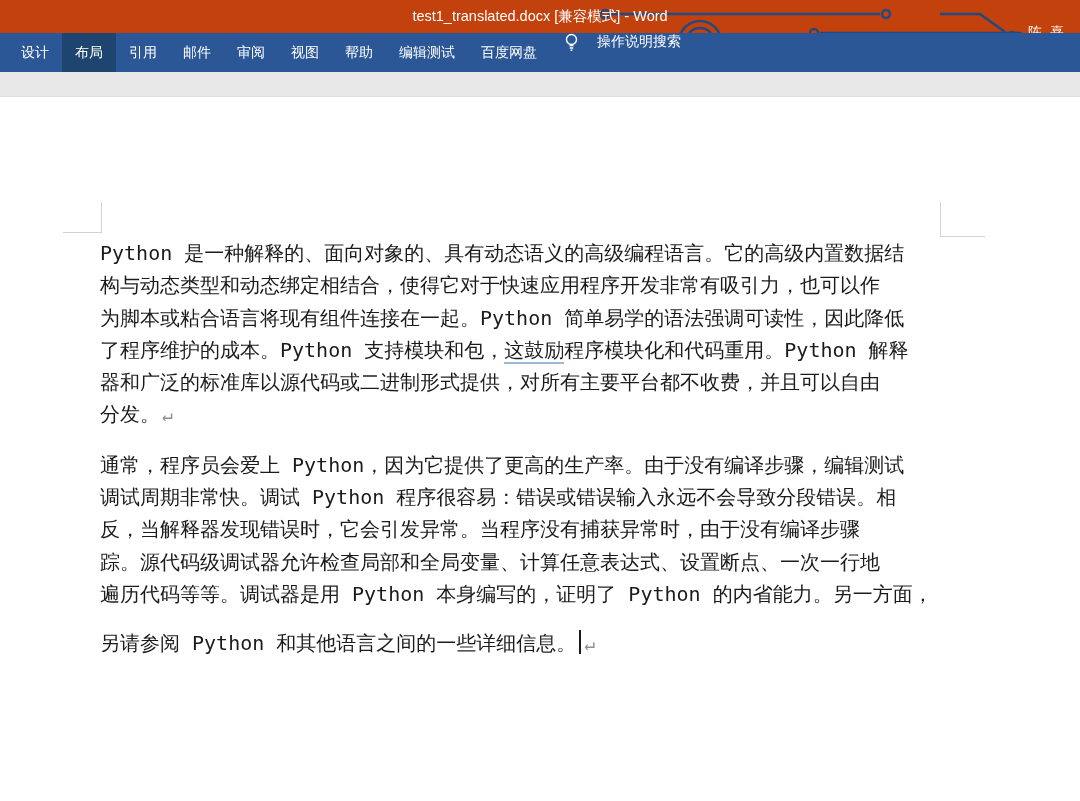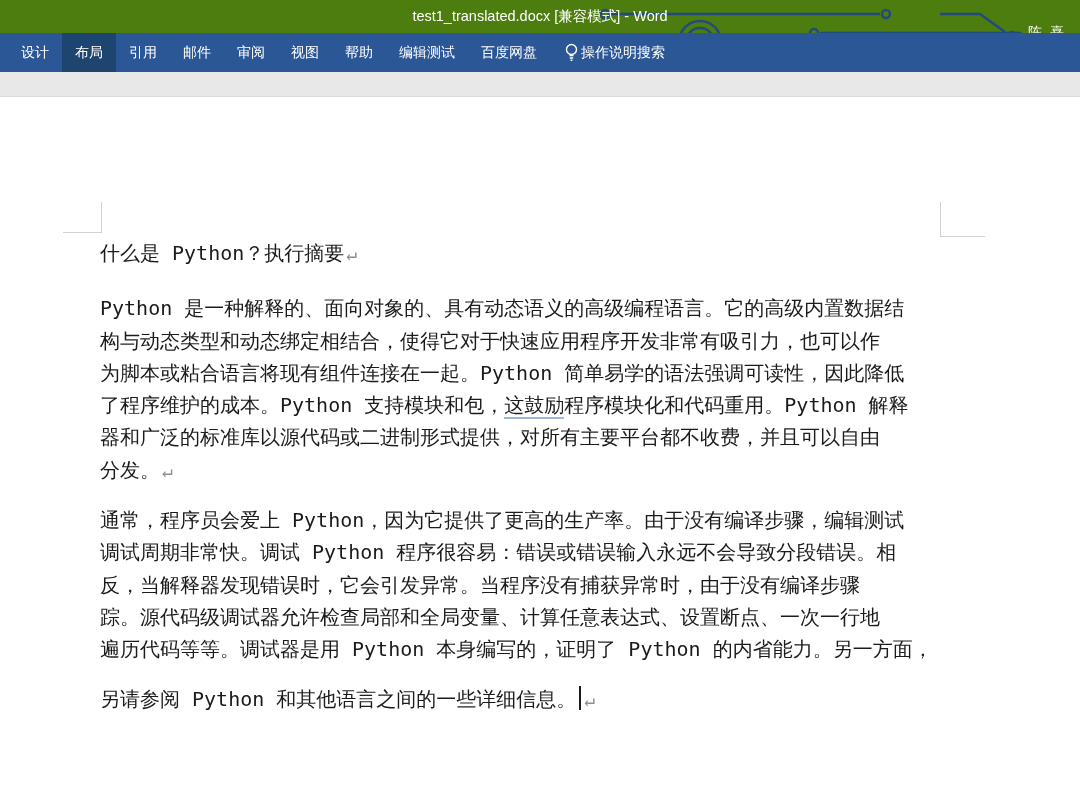--- a/index.html
+++ b/index.html
@@ -1,33 +1,33 @@
 <!DOCTYPE html>
 <html><head>
 <meta charset="utf-8">
 <style>
   * { margin:0; padding:0; box-sizing:border-box; }
   html,body { width:1080px; height:801px; overflow:hidden; background:#ffffff;
               font-family:"Liberation Sans", sans-serif; }
 
   
-  .titlebar { position:relative; width:100%; height:33px; background:#4d7c0f; overflow:hidden; }
+  .titlebar { position:relative; width:100%; height:33px; background:#c2410c; overflow:hidden; }
   .circuit { position:absolute; right:0; top:0; pointer-events:none; }
   .doc-title { position:absolute; left:50%; top:7px; transform:translateX(-50%);
                color:#ffffff; font-size:14.5px; white-space:nowrap; }
   .user-name { position:absolute; right:14px; top:24px; color:#ffffff; font-size:14px;
                letter-spacing:2px; cursor:pointer; }
 
   
   .tabbar { position:relative; width:100%; height:39px; background:#2b5797;
             display:flex; align-items:stretch; padding-left:8px; overflow:hidden; }
   .tab { color:#ffffff; font-size:14px; line-height:39px; padding:0 13px;
          white-space:nowrap; cursor:pointer; position:relative; z-index:1; }
   .tab.active { background:#1e4570; }
-  .tellme { display:flex; align-items:center; gap:2px; margin-left:14px;
+  .tellme { display:flex; align-items:flex-start; gap:18px; margin-left:14px;
             color:#ffffff; font-size:14px; cursor:pointer; white-space:nowrap; z-index:1; }
 
   
   .ribbon-strip { width:100%; height:25px; background:#e8e8e8; border-bottom:1px solid #dcdcdc; }
 
   
   .docarea { position:relative; width:100%; height:703px; background:#ffffff; }
   .crop-left  { position:absolute; left:63px;  top:105px; width:39px; height:31px;
                 border-right:1px solid #d2d2d2; border-bottom:1px solid #d2d2d2; }
   .crop-right { position:absolute; left:940px; top:105px; width:45px; height:35px;
@@ -89,23 +89,20 @@
 </div>
 
 <div class="ribbon-strip"></div>
 
 <div class="docarea">
   <div class="crop-left"></div>
   <div class="crop-right"></div>
 
   <div class="text-body">
 
-    <div class="heading-block">
-      <span class="line"><span>什么是 Python？执行摘要</span><span class="pmark">↵</span></span>
-    </div>
 
     <div class="para">
       <div class="line">Python 是一种解释的、面向对象的、具有动态语义的高级编程语言。它的高级内置数据结</div>
       <div class="line">构与动态类型和动态绑定相结合，使得它对于快速应用程序开发非常有吸引力，也可以作</div>
       <div class="line">为脚本或粘合语言将现有组件连接在一起。Python 简单易学的语法强调可读性，因此降低</div>
       <div class="line"><span>了程序维护的成本。Python 支持模块和包，</span><span class="gline">这鼓励</span><span>程序模块化和代码重用。Python 解释</span></div>
       <div class="line">器和广泛的标准库以源代码或二进制形式提供，对所有主要平台都不收费，并且可以自由</div>
       <div class="line"><span>分发。</span><span class="pmark">↵</span></div>
     </div>
 

